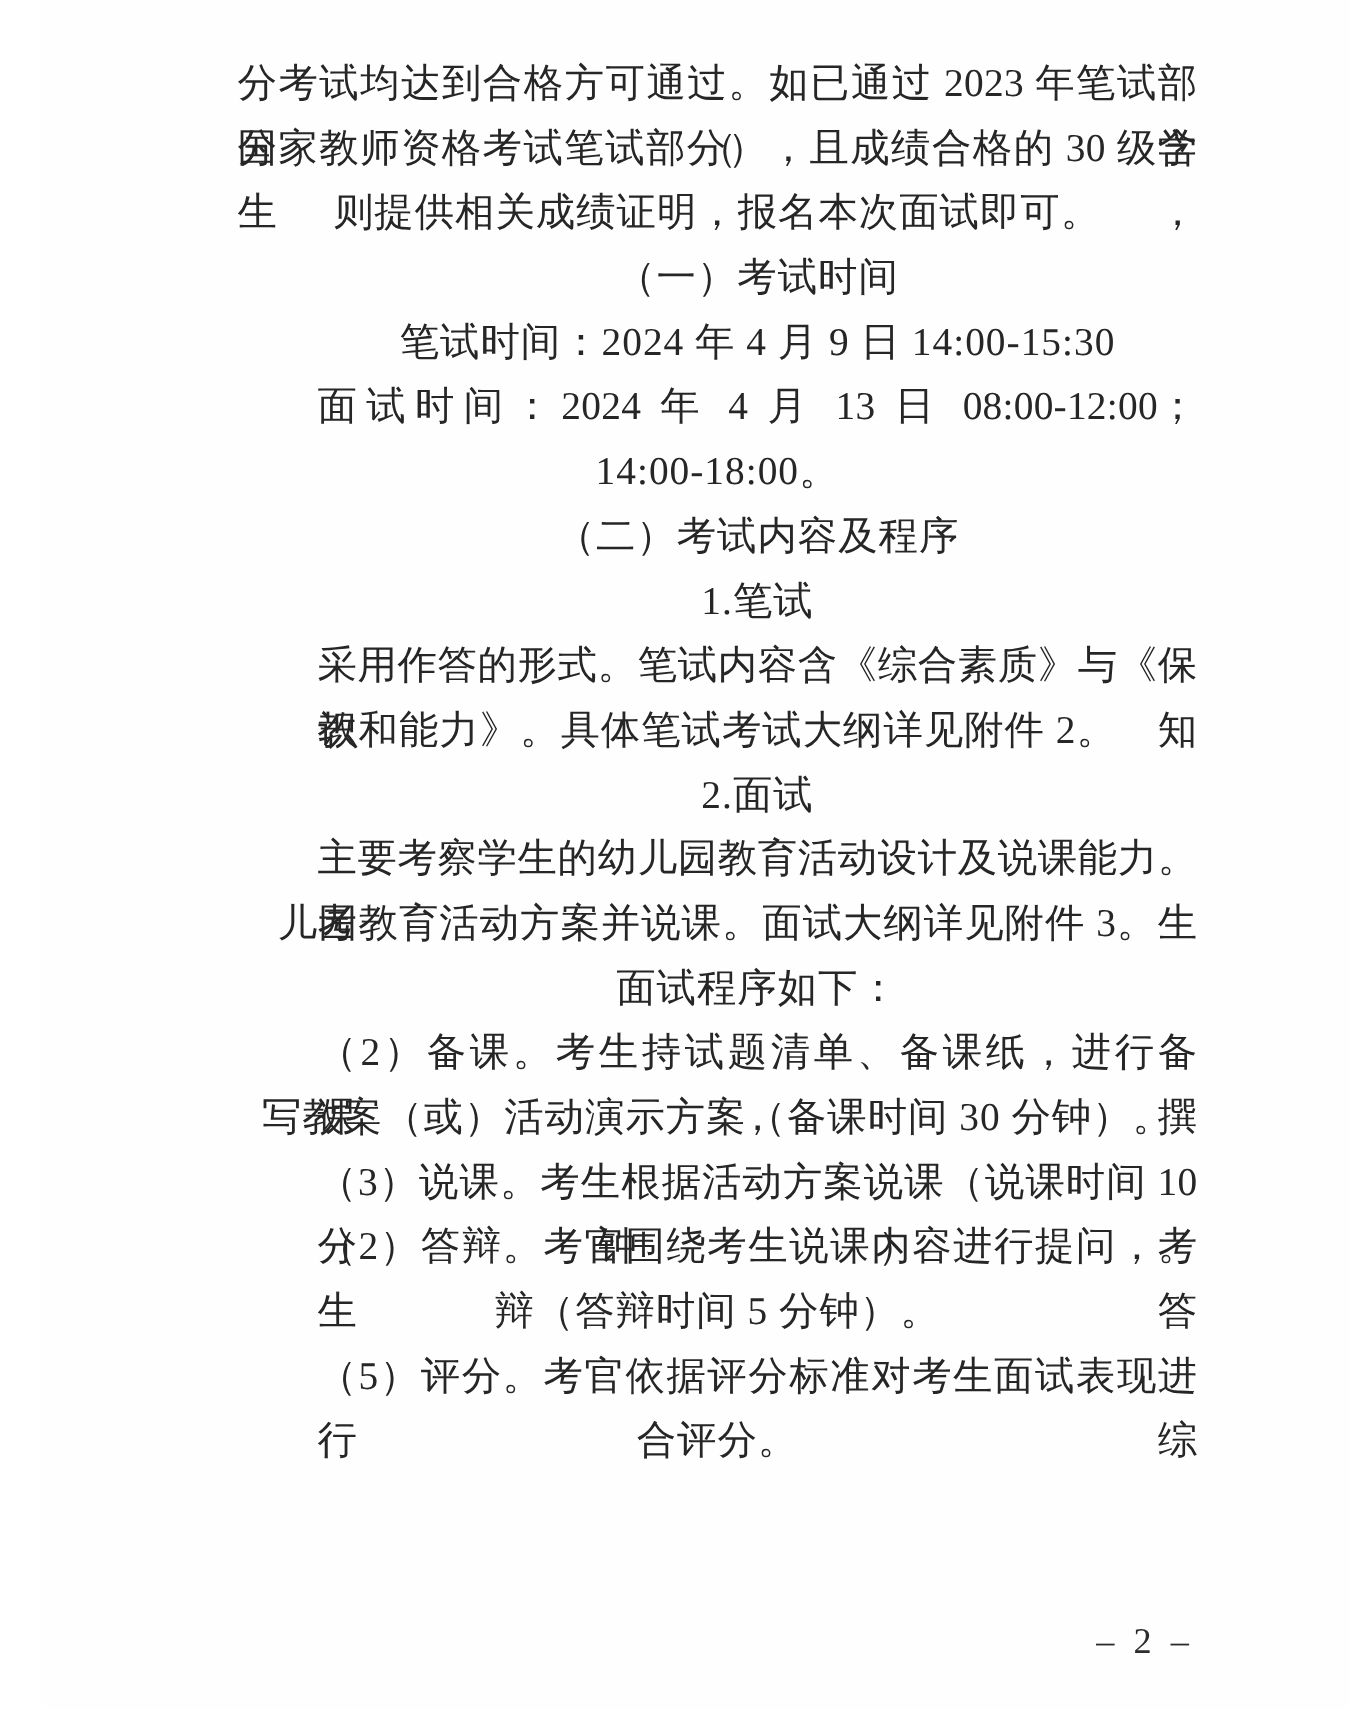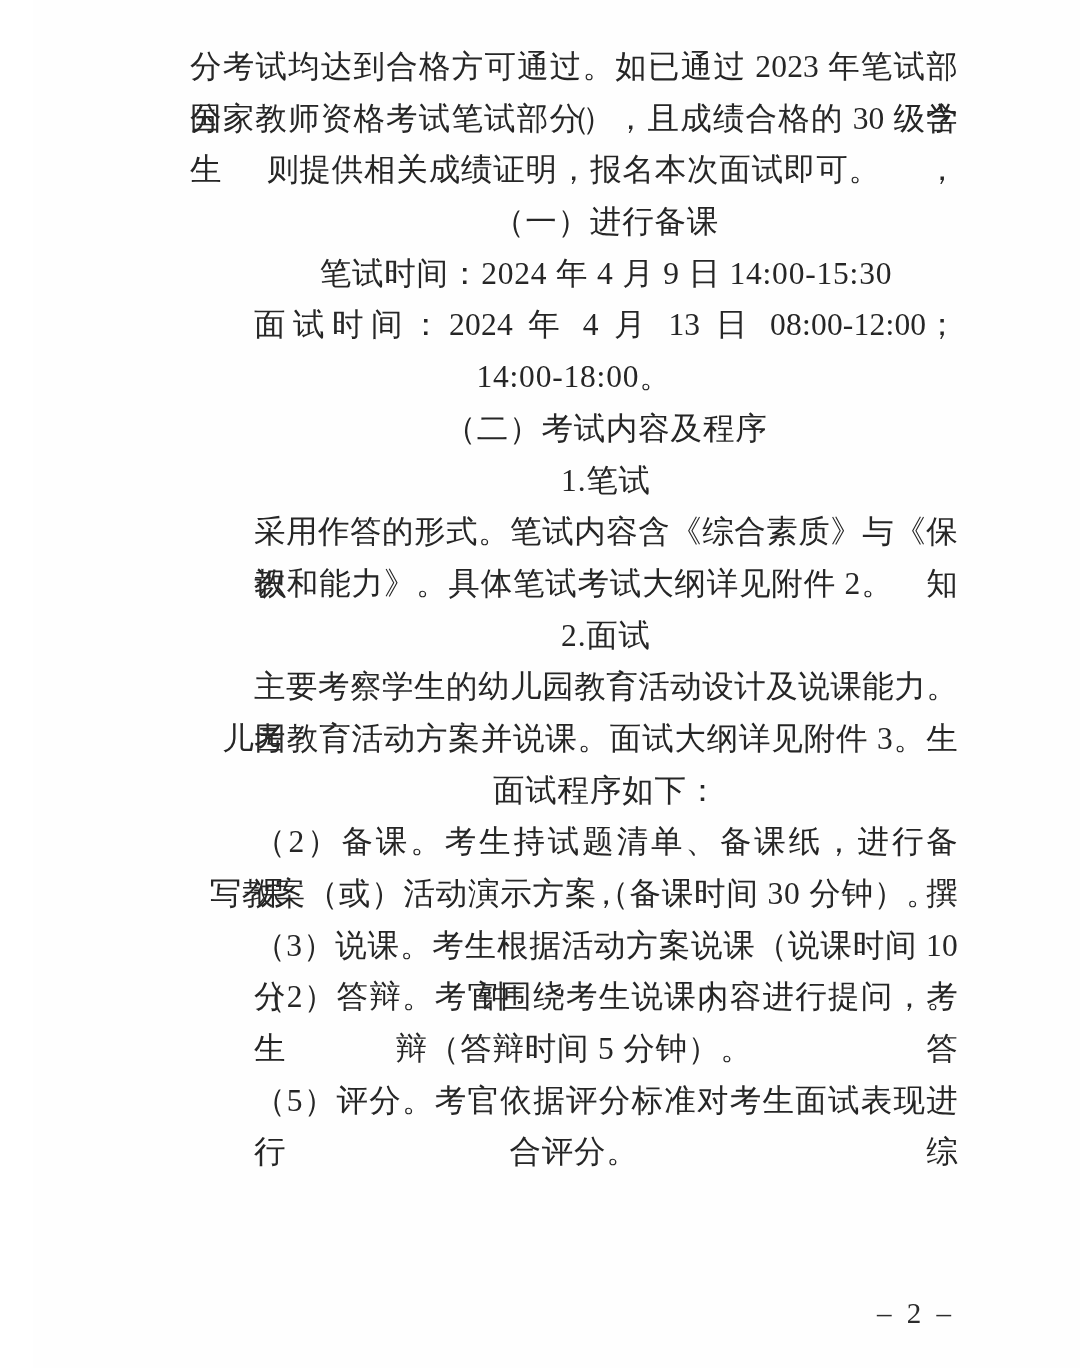--- a/index.html
+++ b/index.html
@@ -58,21 +58,21 @@
   }
 </style>
 </head>
 <body>
 
 <div class="page">
   <div class="content" id="document-body">
       <div class="line justify">分考试均达到合格方可通过。如已通过 2023 年笔试部分（含</div>
       <div class="line justify">国家教师资格考试笔试部分），且成绩合格的 30 级学生，</div>
       <div class="line">则提供相关成绩证明，报名本次面试即可。</div>
-      <div class="line indent">（一）进行备课</div>
+      <div class="line indent">（一）考试时间</div>
       <div class="line indent">笔试时间：2024 年 4 月 9 日 14:00-15:30</div>
       <div class="line indent justify">面试时间：2024 年 4 月 13 日 08:00-12:00；</div>
       <div class="line">14:00-18:00。</div>
       <div class="line indent">（二）考试内容及程序</div>
       <div class="line indent">1.笔试</div>
       <div class="line indent justify">采用作答的形式。笔试内容含《综合素质》与《保教知</div>
       <div class="line">识和能力》。具体笔试考试大纲详见附件 2。</div>
       <div class="line indent">2.面试</div>
       <div class="line indent justify">主要考察学生的幼儿园教育活动设计及说课能力。考生</div>
       <div class="line">儿园教育活动方案并说课。面试大纲详见附件 3。</div>

